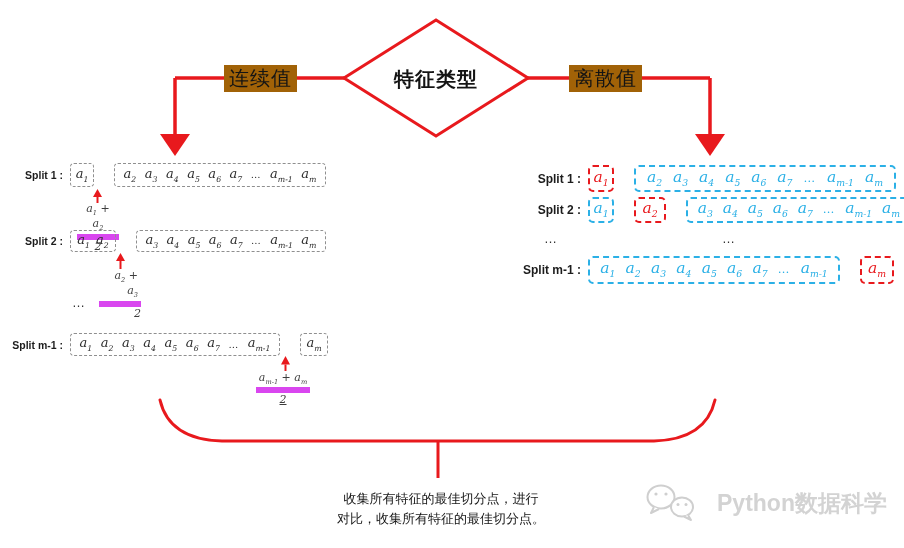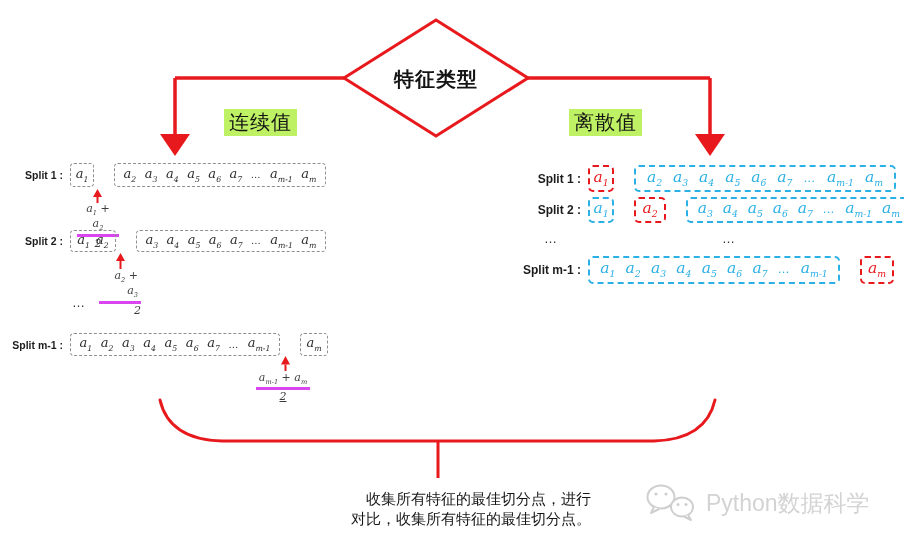--- a/index.html
+++ b/index.html
@@ -6,21 +6,21 @@
   html,body{margin:0;padding:0;background:#fff;}
   #stage{position:relative;width:904px;height:548px;background:#fff;overflow:hidden;
          font-family:"Liberation Sans",sans-serif;}
   #art{position:absolute;left:0;top:0;pointer-events:none;}
   .stroke-red{stroke:var(--red);fill:none;}
   .fill-red{fill:var(--red);stroke:none;}
   .diamond-shape{fill:#fff;stroke:var(--red);stroke-width:3;}
 
   .cjk{position:absolute;color:#141414;font-size:20px;letter-spacing:1px;white-space:nowrap;}
   .diamond-label{left:376px;top:66px;width:120px;text-align:center;font-weight:bold;}
-  .branch-label{background:#bef264;padding:0 5px;margin-top:44px;}
+  .branch-label{background:#a16207;padding:0 5px;}
   .branch-left{left:224px;top:65px;}
   .branch-right{left:569px;top:65px;}
 
   .split-row{position:absolute;display:flex;column-gap:20px;align-items:stretch;}
   .row-label{position:absolute;right:100%;margin-right:7px;top:50%;transform:translateY(-50%);
              font-weight:700;color:#1c1c1c;white-space:nowrap;}
   .left-rows .row-label,.lrow .row-label{font-size:10.5px;}
   .rrow .row-label{font-size:12px;}
 
   .group{display:flex;align-items:center;justify-content:space-evenly;height:100%;
@@ -31,29 +31,29 @@
   .group.red{border-color:var(--red);color:var(--red);}
 
   .cell{font-family:"DejaVu Serif",serif;font-style:italic;line-height:1;}
   .cell sub{font-size:0.6em;}
   .cell.dots{font-style:normal;letter-spacing:1px;font-size:0.75em;flex:0 0 auto;}
 
   .ellipsis{position:absolute;font-size:13px;color:#333;letter-spacing:3px;}
 
   .fraction{position:absolute;text-align:center;font-family:"DejaVu Serif",serif;
             font-style:italic;font-size:11px;color:#3d3d3d;line-height:1.25;}
-  .fraction .num{display:inline-block;padding:0 3px 1px;border-bottom:3px solid #d946ef;}
+  .fraction .num{display:inline-block;padding:0 3px 1px;border-bottom:6px solid #d946ef;}
   .fraction .den{display:block;}
   .fraction sub{font-size:0.6em;}
 
-  .note{position:absolute;left:291px;top:489px;width:300px;text-align:right;
-        color:#161616;font-size:15px;line-height:20px;}
+  .note{position:absolute;left:291px;top:489px;width:300px;text-align:center;
+        color:#161616;font-size:13px;line-height:20px;}
   .note span{display:block;white-space:nowrap;}
 
-  .watermark{position:absolute;left:644px;top:482px;display:flex;align-items:center;column-gap:8px;}
+  .watermark{position:absolute;left:644px;top:482px;display:flex;align-items:center;column-gap:19px;font-weight:bold;}
   .watermark .wm-text{font-size:23px;color:#d3d3d3;text-shadow:1px 1px 0 #ffffff;white-space:nowrap;}
 </style>
 </head>
 <body>
 
 <div id="stage">
 
   <svg id="art" width="904" height="548" viewBox="0 0 904 548">
     <polygon class="diamond-shape" points="436,20 528,78 436,136 344,78"></polygon>
     <line class="stroke-red" x1="344" y1="78" x2="175" y2="78" stroke-width="3.5"></line>

